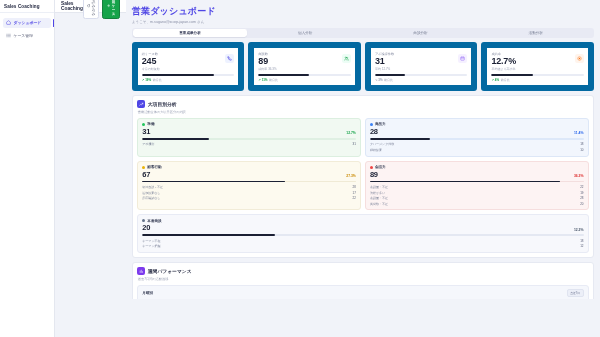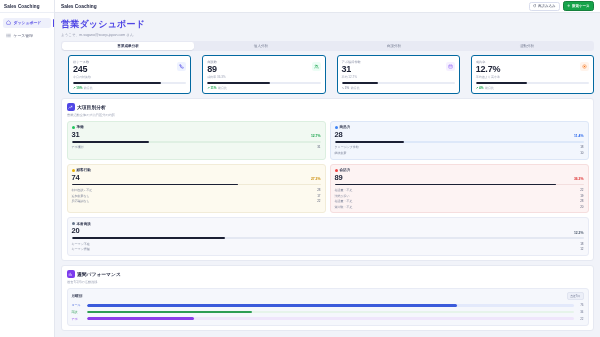--- a/index.html
+++ b/index.html
@@ -38,21 +38,21 @@
   }
   .sb-item.active { background: #eef0fb; color: #4f46e5; font-weight: bold; }
   .sb-item.active::after {
     content: ""; position: absolute; right: -3px; top: 1px; bottom: 1px;
     width: 1.2px; background: #4f46e5; border-radius: 1px;
   }
   .sb-ico { width: 5px; height: 5px; flex: 0 0 5px; display: block; }
   .sb-ico svg { width: 5px; height: 5px; display: block; }
 
   
-  .main { flex: 1 1 auto; height: 337px; background: #f1f3f9; display: flex; flex-direction: column; justify-content: space-between; }
+  .main { flex: 1 1 auto; height: 299px; background: #f1f3f9; display: flex; flex-direction: row; justify-content: space-between; }
   .topbar {
     height: 13px; background: #fff;
     border-bottom: 1px solid #e4e7ef;
     display: flex; align-items: center; justify-content: space-between;
     padding: 0 6px; flex: 0 0 13px;
   }
   .topbar-title { font-size: 4.8px; font-weight: bold; color: #232840; }
   .topbar-actions { display: flex; align-items: center; gap: 3px; }
   .btn-ghost {
     display: flex; align-items: center; gap: 1.6px;
@@ -83,23 +83,23 @@
   .tab {
     flex: 1 1 0; text-align: center;
     font-size: 3.6px; color: #767d93;
     padding: 2.2px 0; border-radius: 2.4px;
   }
   .tab.active { background: #fff; color: #2d3350; font-weight: bold; box-shadow: 0 .4px .8px rgba(20,25,60,.12); }
 
   
   .kpi-row { display: flex; gap: 4px; margin-top: 4px; }
   .kpi {
-    flex: 1 1 0; background: #fff; border: 1px solid #0369a1;
+    flex: 1 1 0; background: #fff; border: 6px solid #0369a1;
     border-radius: 3px; padding: 3.5px 4px 3px 4px;
-    position: relative; min-width: 0; margin-left: 7px;
+    position: relative; min-width: 0;
   }
   .kpi-label { font-size: 3.2px; color: #8b91a6; }
   .kpi-value { font-size: 9px; font-weight: bold; color: #1b2034; line-height: 1.05; margin-top: 1px; letter-spacing: -.2px; }
   .kpi-caption { font-size: 3px; color: #9aa0b4; margin-top: 1.2px; }
   .kpi-bar { height: 1.6px; border-radius: 1px; background: #e9ecf5; margin-top: 3px; overflow: hidden; }
   .kpi-bar > i { display: block; height: 100%; border-radius: 1px; background: #1b2034; }
   .kpi-foot { display: flex; align-items: center; gap: 1.5px; margin-top: 2.4px; font-size: 3px; }
   .kpi-delta { color: #16a34a; font-weight: bold; }
   .kpi-deltatxt { color: #9aa0b4; }
   .kpi-ico {
@@ -363,21 +363,21 @@
               </div>
             </div>
           </div>
 
           <div class="cat" style="background:#fdfaef;border-color:#f2ecd8">
             <div class="cat-head">
               <span class="cat-dot" style="background:#eab308"></span>
               <span class="cat-name">顧客行動</span>
             </div>
             <div class="cat-mid">
-              <span class="cat-value">74</span>
+              <span class="cat-value">67</span>
               <span class="cat-pct" style="color:#ca8a04">27.3%</span>
             </div>
             <div class="cat-bar" style="background:#f0ead5">
                 <i style="width:67%"></i>
               </div>
             <div class="cat-items">
               <div class="cat-item">
                 <span>初回面談 - 不足</span>
                 <b>28</b>
               </div>

